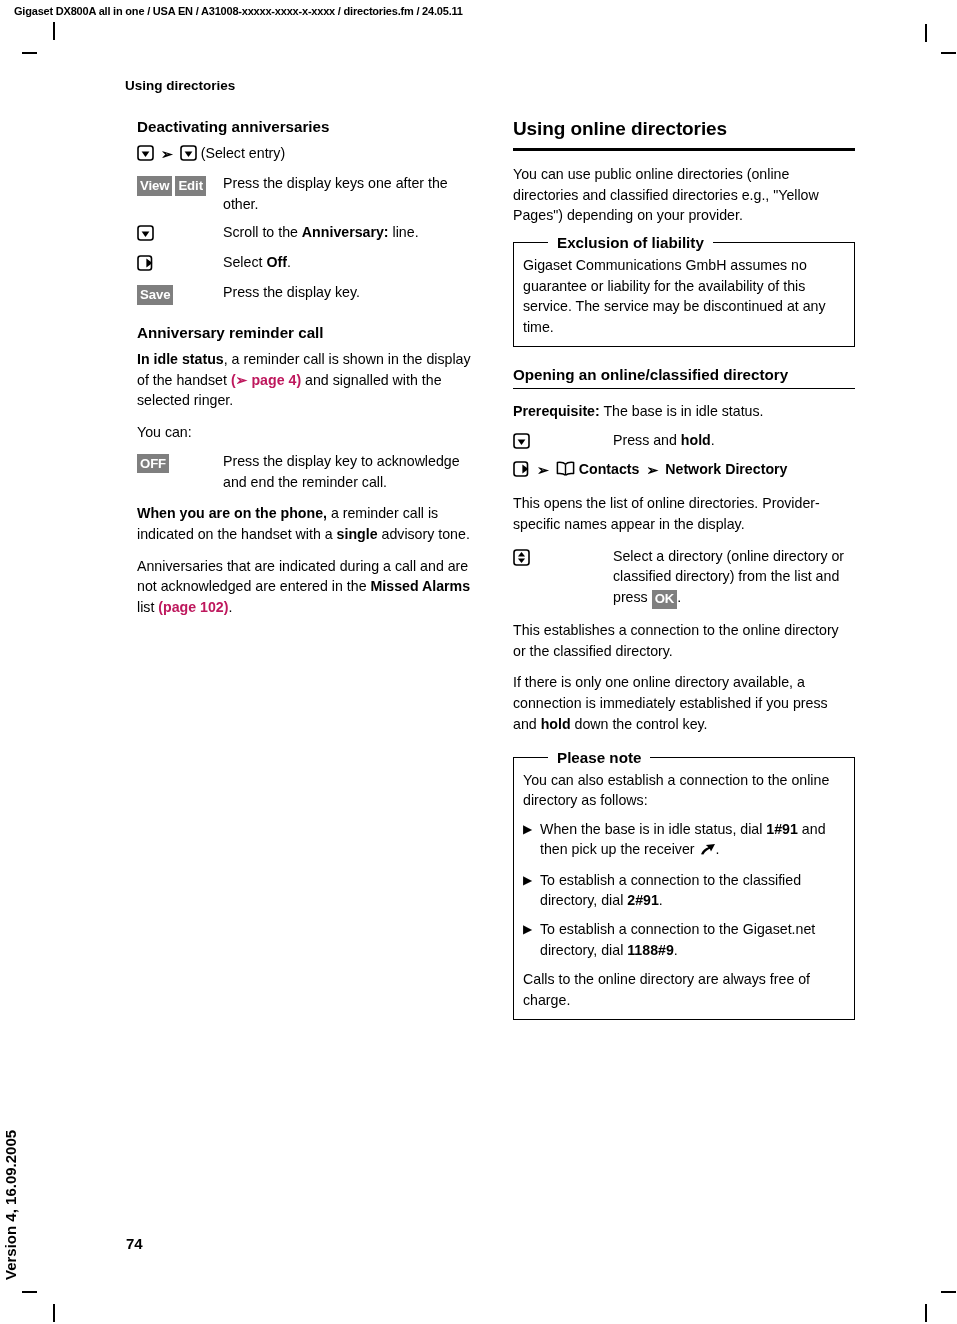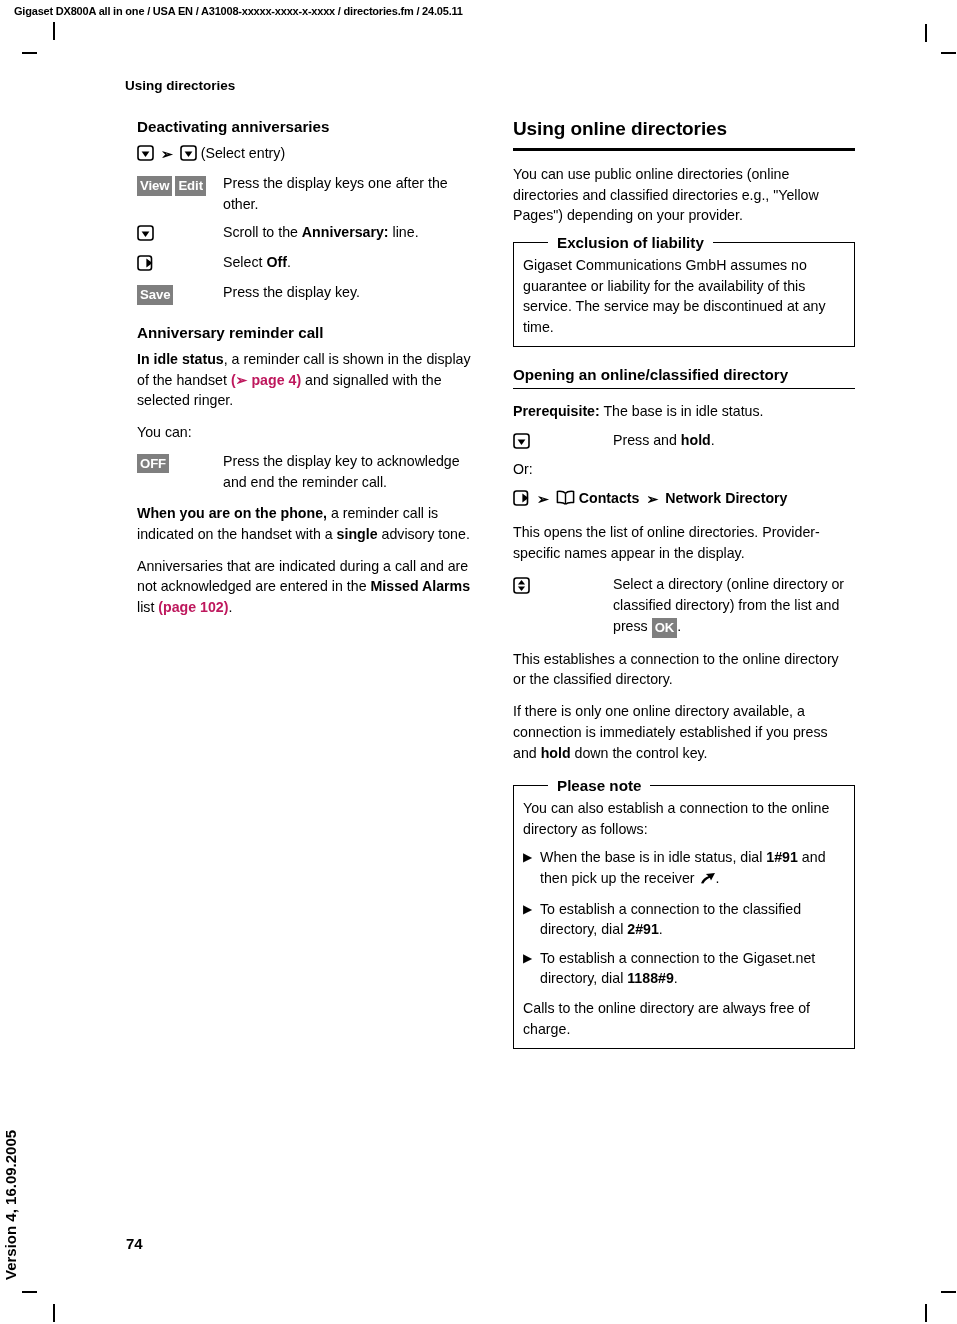--- a/index.html
+++ b/index.html
@@ -329,21 +329,20 @@
       <span class="ckey">
         <svg width="17" height="16" viewBox="0 0 17 16">
           <rect x="1" y="1" width="15" height="14" rx="2.5" ry="2.5" fill="#fff" stroke="#000" stroke-width="1.6"></rect>
           <path d="M4.6 6.6 h7.8 L8.5 12 Z" fill="#000"></path>
         </svg>
       </span>
     </div>
     <div class="step-text"><span>Press and </span><b>hold</b><span>.</span></div>
   </div>
 
-  <p class="tight">Or:</p>
 
   <p>
     <span class="ckey">
       <svg width="17" height="16" viewBox="0 0 17 16">
         <rect x="1" y="1" width="13.5" height="14" rx="2.5" ry="2.5" fill="#fff" stroke="#000" stroke-width="1.6"></rect>
         <path d="M9.4 3.6 v8.8 L15.4 8 Z" fill="#000"></path>
       </svg>
     </span>
     <span class="arrowglyph">➢</span>
     <span class="bookicon">

